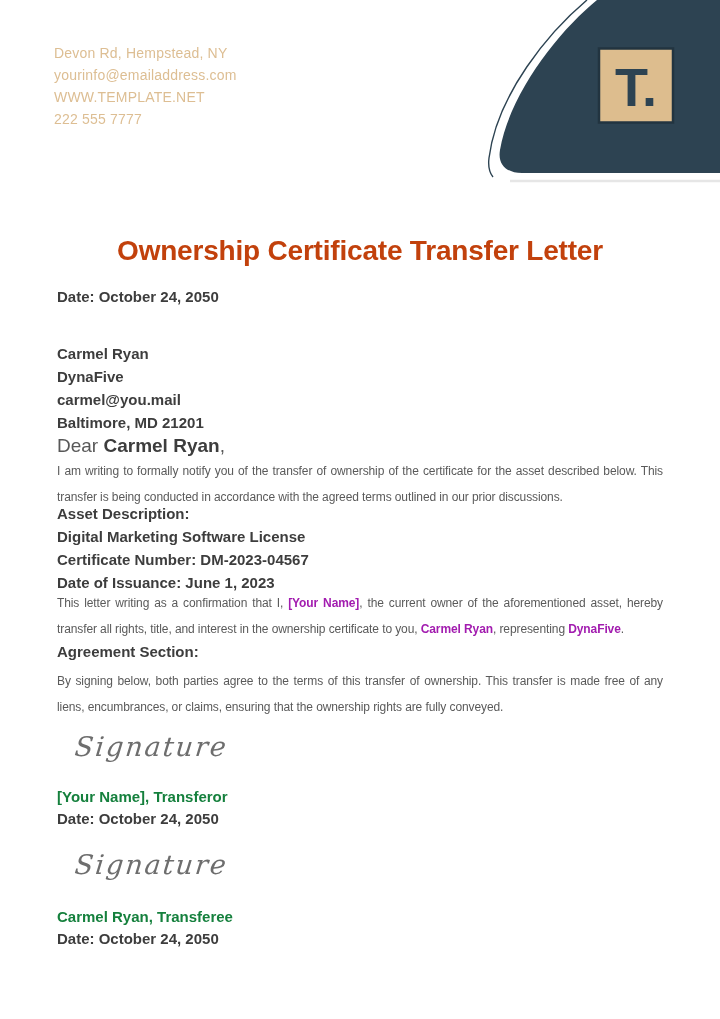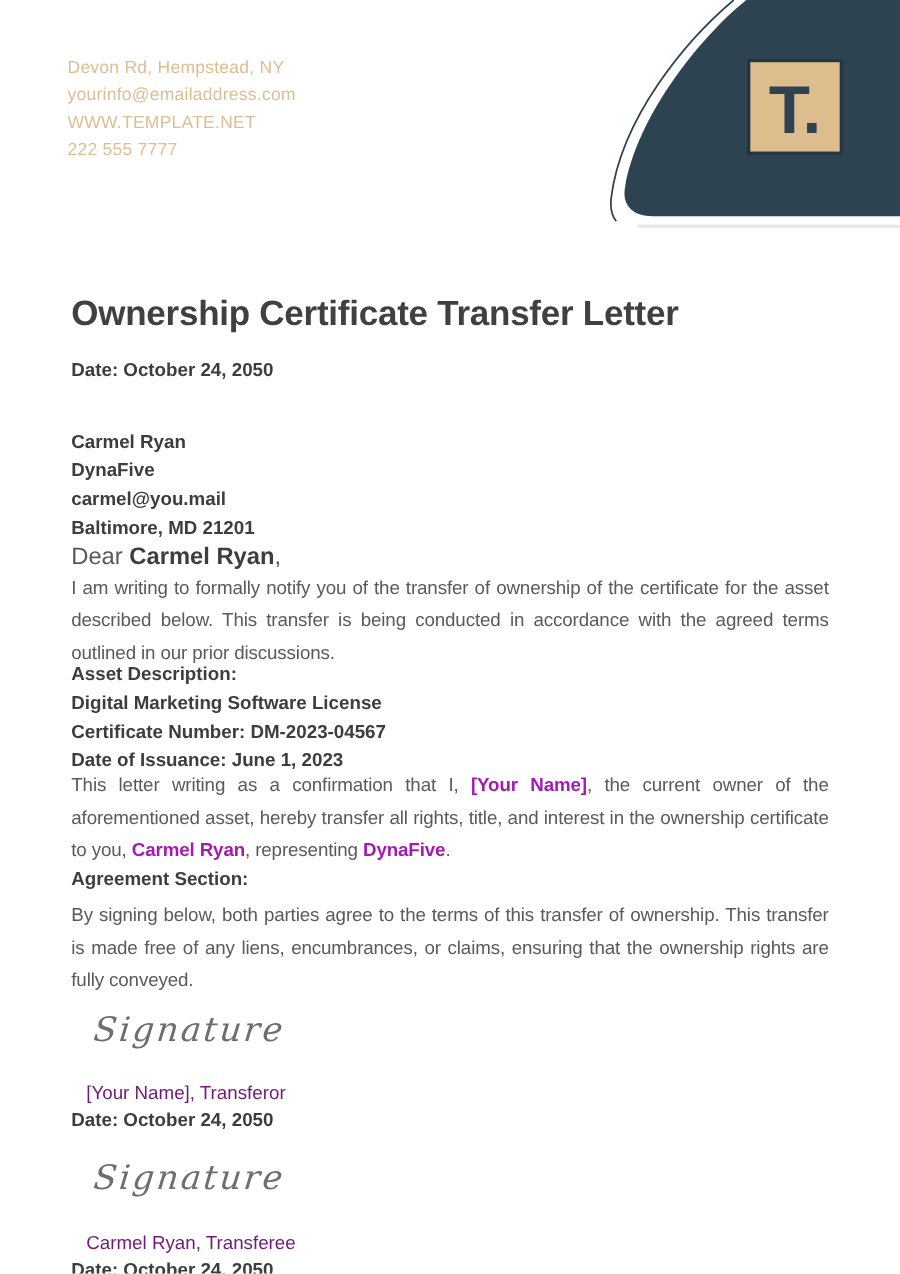--- a/index.html
+++ b/index.html
@@ -35,21 +35,22 @@
   }
 
   
   .content { padding: 0 57px; }
 
   .doc-title {
     margin: 104px 0 0 0;
     font-size: 28px;
     line-height: 34px;
     font-weight: 700;
-    color: #404040;
+    color: #c2410c;
+    text-align: center;
     letter-spacing: -0.2px;
   }
   .date-line {
     margin-top: 17px;
     font-size: 15px;
     line-height: 23px;
     font-weight: 700;
     color: #3d3d3d;
   }
   .recipient-block { margin-top: 34px; }
@@ -61,21 +62,21 @@
   }
   .salutation {
     font-size: 19px;
     line-height: 23px;
     color: #585858;
   }
   .salutation .b { font-weight: 700; color: #3d3d3d; }
 
   .para {
     margin-top: 1px;
-    font-size: 15px;
+    font-size: 12px;
     line-height: 26px;
     color: #5a5a5a;
     text-align: justify;
     letter-spacing: -0.1px;
   }
   .para .b { font-weight: 700; color: #a21caf; }
 
   .info-block { margin-top: -8px; }
   .para-transfer { margin-top: -4px; }
   .agreement-label { margin-top: -2px; }
@@ -88,21 +89,21 @@
     font-family: "DejaVu Serif", serif;
     font-style: italic;
     font-size: 27px;
     line-height: 38px;
     color: #6e6e6e;
     letter-spacing: 2px;
     transform: skewX(-6deg);
     transform-origin: left bottom;
     width: fit-content;
   }
-  .sig-name { margin-top: 20px; font-size: 15px; line-height: 22px; font-weight: 400; color: #701a75; margin-left: 12px; }
+  .sig-name { margin-top: 20px; font-size: 15px; line-height: 22px; font-weight: 700; color: #15803d; }
   .sig-date { font-size: 15px; line-height: 22px; font-weight: 700; color: #3d3d3d; }
   .sig-block-2 .sig-script { margin-top: 16px; }
   .sig-block-2 .sig-name { margin-top: 22px; }
 </style>
 </head>
 <body>
 
 <div class="page">
 
   <svg class="corner-art" viewBox="0 0 240 192">

